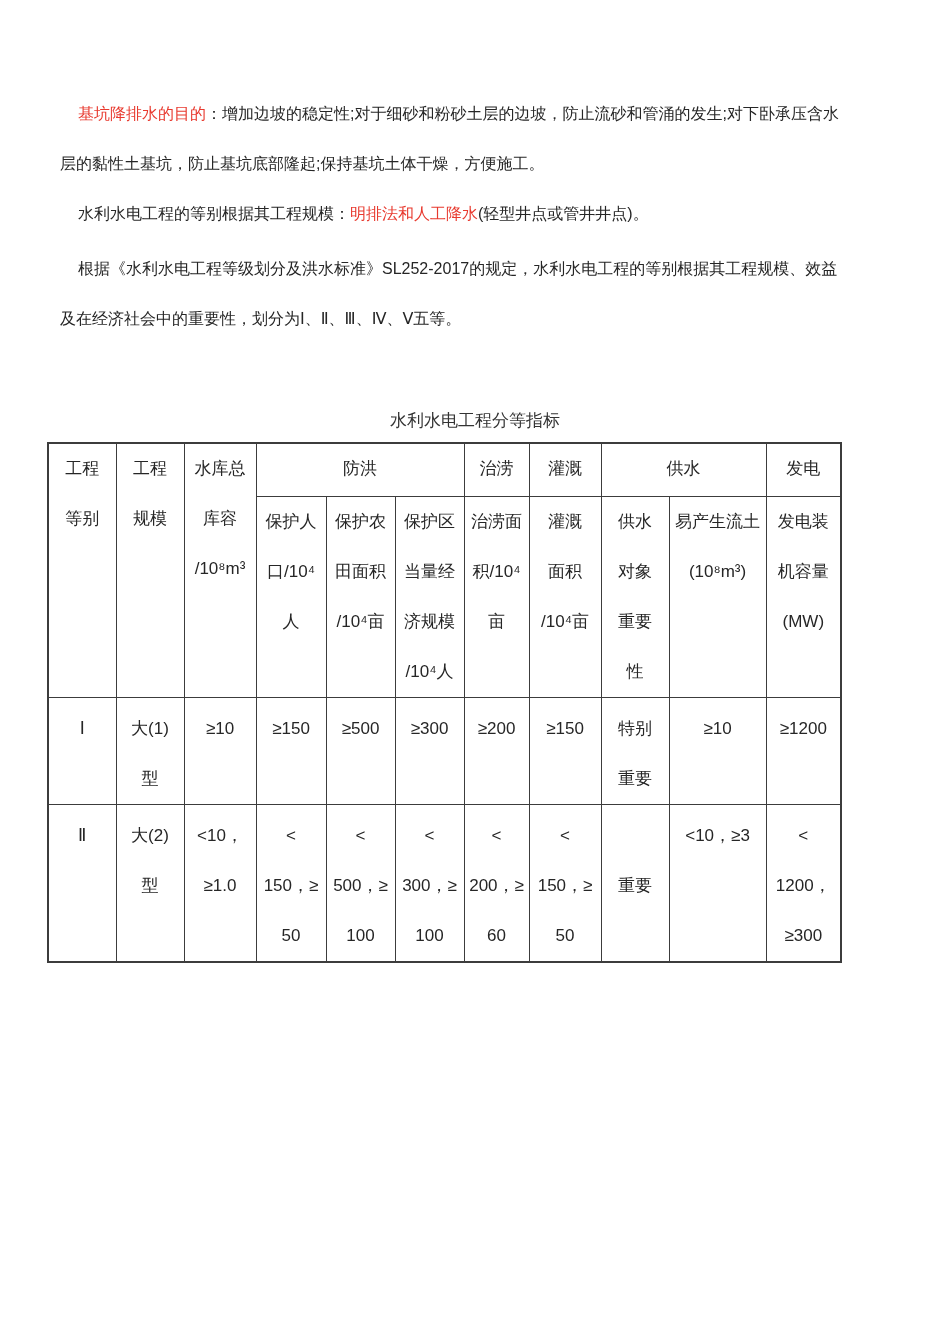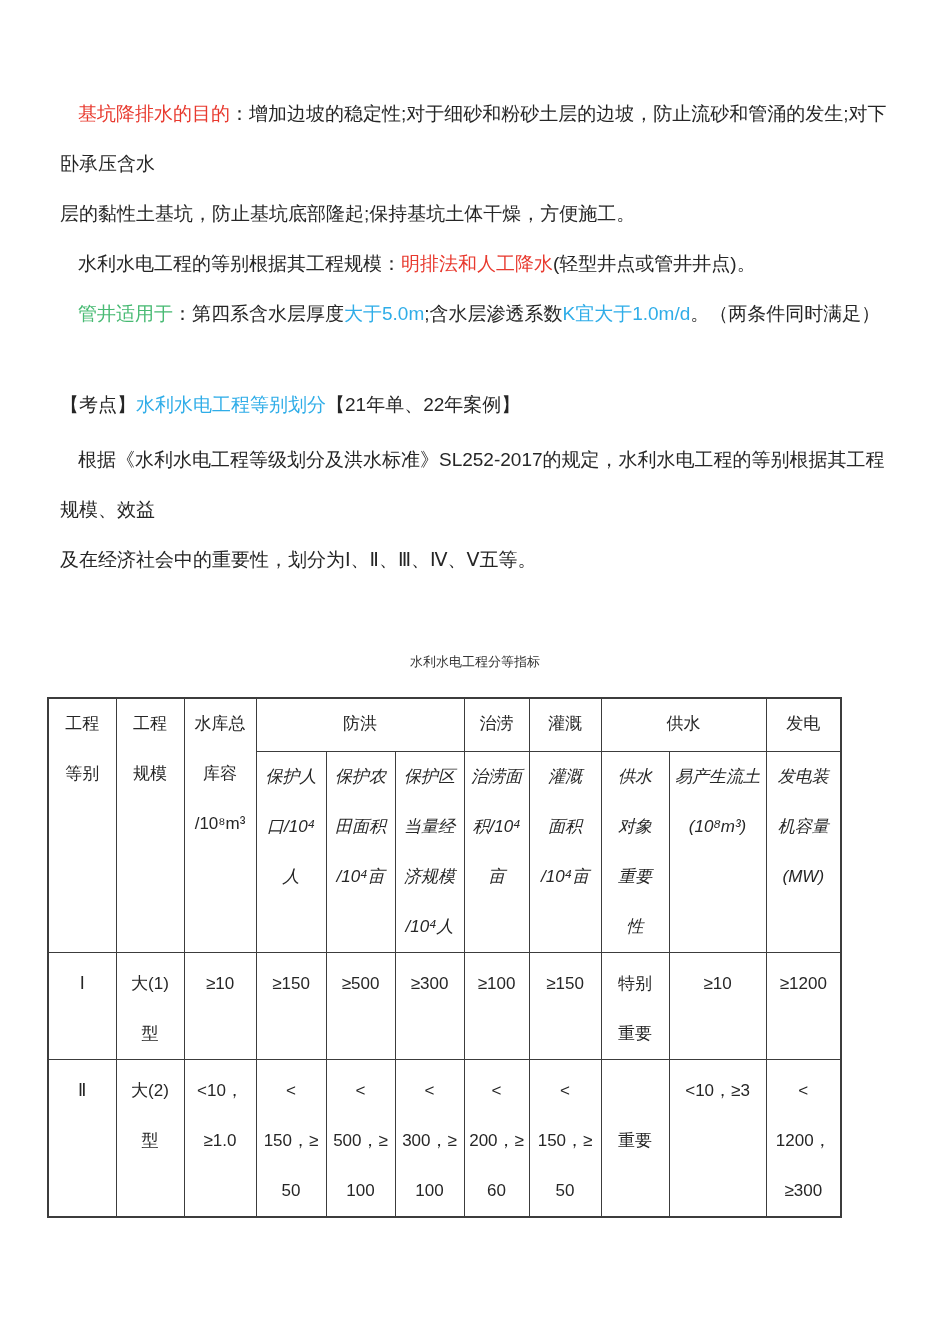--- a/index.html
+++ b/index.html
@@ -3,65 +3,63 @@
 <meta charset="utf-8">
 <style>
   html, body { margin: 0; padding: 0; }
   body {
     width: 950px; min-height: 1344px; background: #ffffff;
     font-family: "Liberation Sans", "DejaVu Sans", sans-serif;
     color: #262626;
   }
   .page { padding: 89px 60px 40px 60px; box-sizing: border-box; }
   .para {
-    margin: 0; font-size: 19px; line-height: 50px;
+    margin: 0; font-size: 16px; line-height: 50px;
     text-indent: 18px; white-space: pre-line;
   }
   .para.noindent { text-indent: 0; }
   .para.kaodian { margin-top: 41px; }
   .para.p6 { margin-top: 5px; }
   .red   { color: #e8392e; }
   .blue  { color: #2fade8; }
   .green { color: #48ba73; }
   .table-title {
-    margin-top: 65px; margin-bottom: 23px;
-    text-align: center; font-size: 13px; line-height: 24px; color: #333333;
+    margin-top: 65px; margin-bottom: 9px;
+    text-align: center; font-size: 17px; line-height: 24px; color: #333333;
   }
   table.grading {
     border-collapse: collapse; table-layout: fixed;
     width: 793px; margin-left: -13px;
     border: 2px solid #3c3c3c;
   }
   table.grading td {
     border: 1px solid #3c3c3c;
     text-align: center; vertical-align: top;
     white-space: pre-line; overflow: hidden;
     font-size: 17px; line-height: 50px; padding: 0; color: #262626;
   }
   tr.h1 { height: 53px; }
-  tr.h2 { height: 197px; font-style: italic; }
+  tr.h2 { height: 197px; }
   tr.d1 { height: 100px; }
   tr.d2 { height: 150px; }
   tr.d1 td, tr.d2 td { padding-top: 6px; }
 </style>
 </head>
 <body>
 
 <div class="page">
 
   <p class="para"><span class="red">基坑降排水的目的</span><span>：增加边坡的稳定性;对于细砂和粉砂土层的边坡，防止流砂和管涌的发生;对下卧承压含水
 层的黏性土基坑，防止基坑底部隆起;保持基坑土体干燥，方便施工。</span></p>
 
   <p class="para"><span>水利水电工程的等别根据其工程规模：</span><span class="red">明排法和人工降水</span><span>(轻型井点或管井井点)。</span></p>
 
 
 
-  <p class="para"><span class="green">管井适用于</span><span>：第四系含水层厚度</span><span class="blue">大于5.0m</span><span>;含水层渗透系数</span><span class="blue">K宜大于1.0m/d</span><span>。（两条件同时满足）</span></p>
 
-  <p class="para noindent kaodian"><span>【考点】</span><span class="blue">水利水电工程等别划分</span><span>【21年单、22年案例】</span></p>
 
   <p class="para p6"><span>根据《水利水电工程等级划分及洪水标准》SL252-2017的规定，水利水电工程的等别根据其工程规模、效益
 及在经济社会中的重要性，划分为Ⅰ、Ⅱ、Ⅲ、Ⅳ、Ⅴ五等。</span></p>
 
   <div class="table-title">水利水电工程分等指标</div>
 
   <table class="grading">
     <colgroup>
       <col style="width:68px">
         <col style="width:68px">
@@ -118,21 +116,21 @@
 (MW)</td>
     </tr>
     <tr class="d1">
       <td>Ⅰ</td>
       <td>大(1)
 型</td>
       <td>≥10</td>
       <td>≥150</td>
       <td>≥500</td>
       <td>≥300</td>
-      <td>≥100</td>
+      <td>≥200</td>
       <td>≥150</td>
       <td>特别
 重要</td>
       <td>≥10</td>
       <td>≥1200</td>
     </tr>
     <tr class="d2">
       <td>Ⅱ</td>
       <td>大(2)
 型</td>

